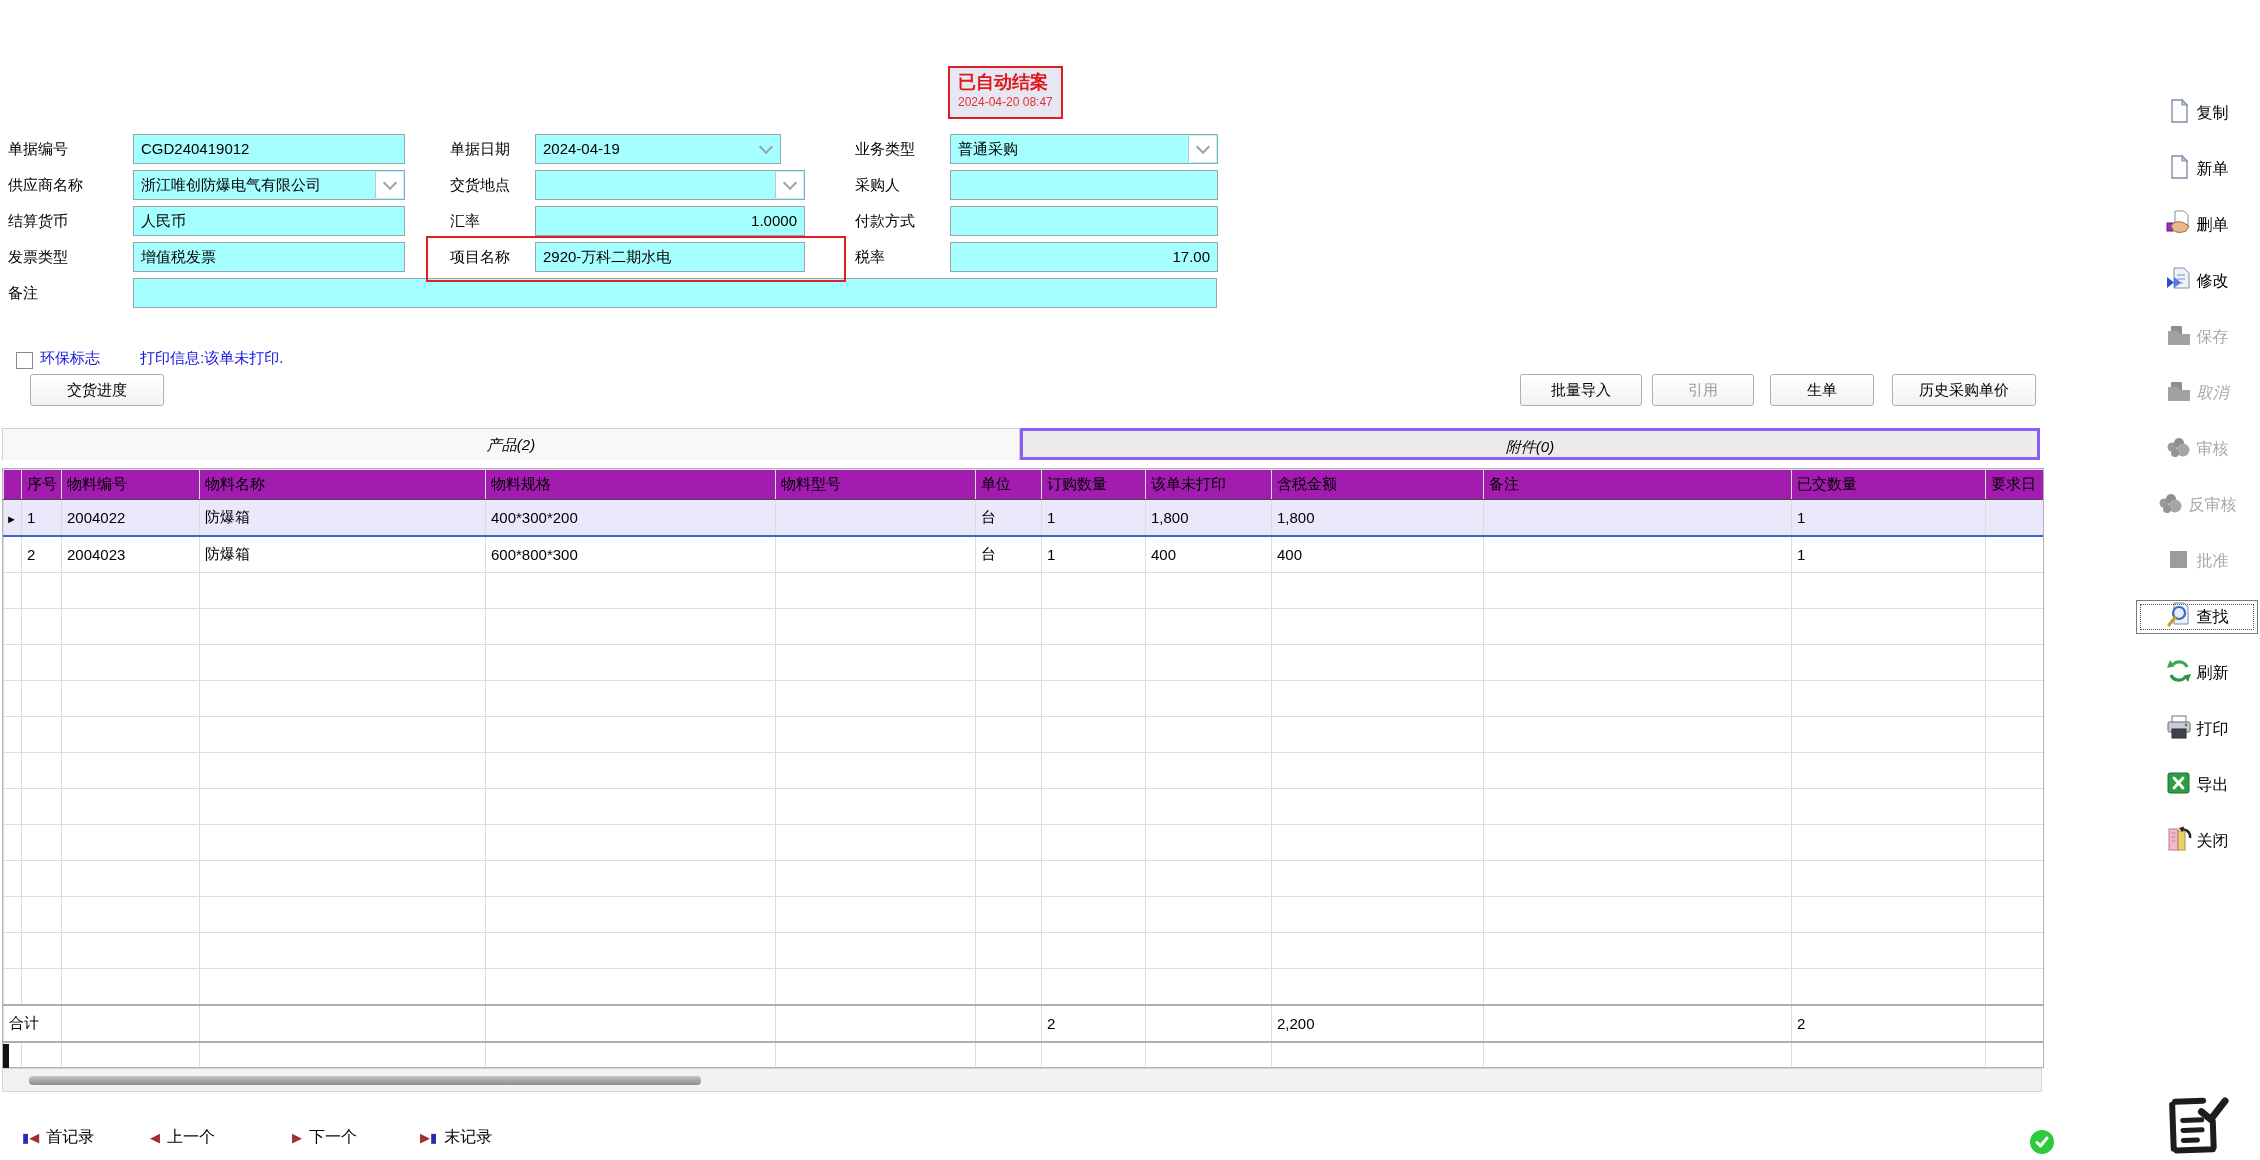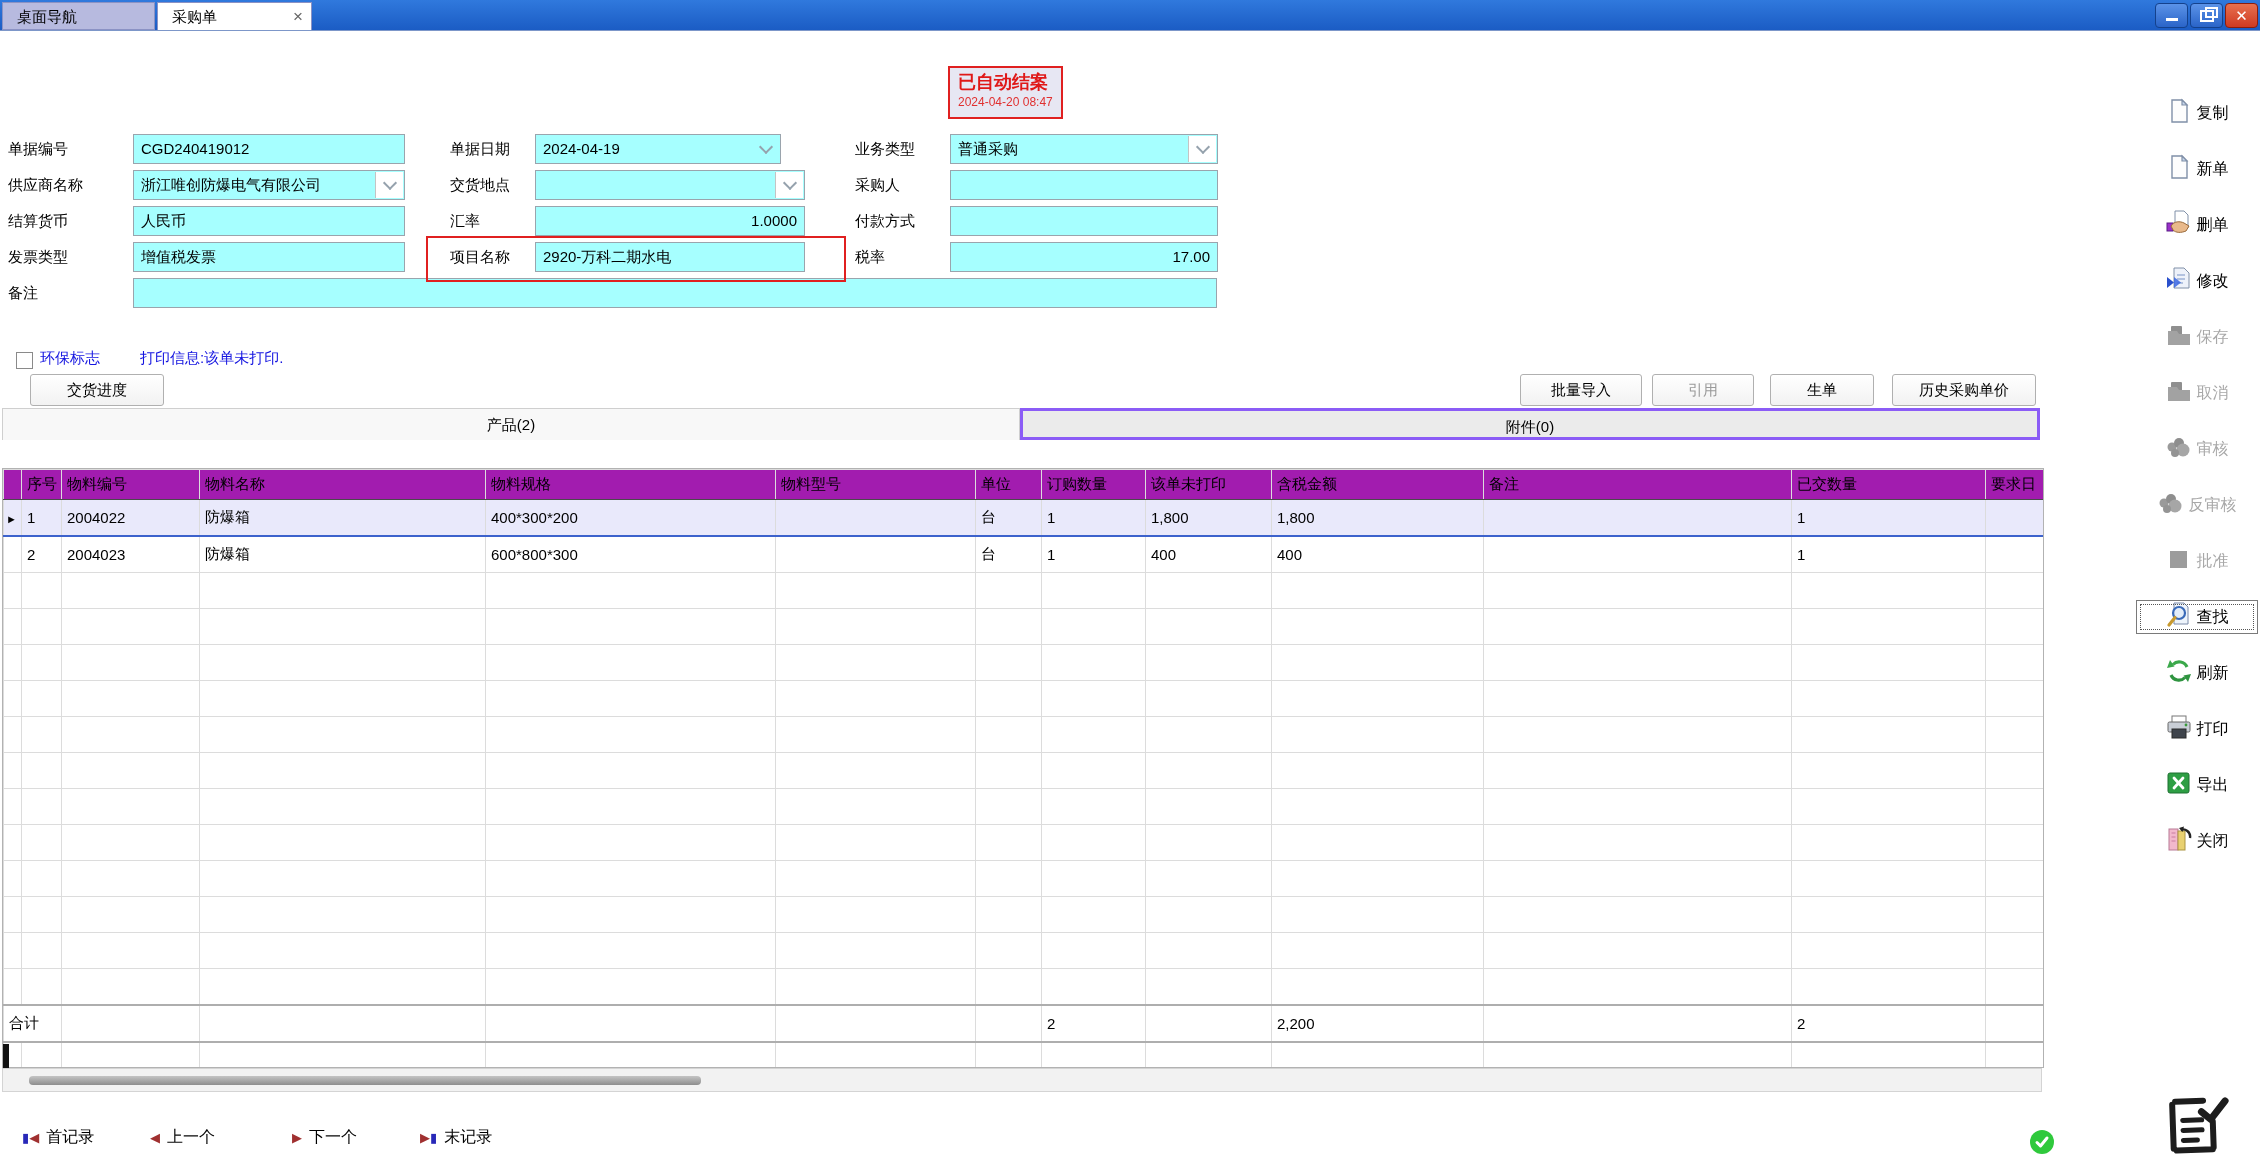--- a/index.html
+++ b/index.html
@@ -42,21 +42,21 @@
   
   #eco-checkbox{position:absolute;left:16px;top:352px;width:15px;height:15px;background:#fff;border:1px solid #8a8a8a;}
   .bluetext{position:absolute;top:345px;font-size:15px;color:#1414e0;height:26px;line-height:26px;}
 
   
   .btn{position:absolute;height:32px;line-height:30px;box-sizing:border-box;background:linear-gradient(#fff,#f2f2f2);
     border:1px solid #b0b0b0;border-radius:3px;font-size:15px;text-align:center;cursor:default;}
   .btn.disabled{color:#9a9a9a;}
 
   
-  .dtab{position:absolute;top:408px;height:32px;line-height:32px;text-align:center;font-size:15px;box-sizing:border-box;}
+  .dtab{position:absolute;top:428px;height:32px;line-height:32px;text-align:center;font-size:15px;box-sizing:border-box;font-style:italic;}
   #tab-products{left:2px;width:1018px;background:#f8f8f8;border:1px solid #cfcfcf;border-bottom:none;}
   #tab-attachments{left:1020px;width:1020px;background:#ebebeb;border:3px solid #8b5cf6;}
 
   
   #grid-wrap{position:absolute;left:2px;top:468px;width:2040px;height:598px;overflow:hidden;
     border:1px solid #b2b2b2;background:#fff;}
   table#grid{border-collapse:collapse;table-layout:fixed;width:2040px;}
   #grid th{border:1px solid #dcdcdc;border-bottom:1px solid #4a4a4a;height:29px;font-weight:normal;
     font-size:15px;text-align:left;padding:0 5px;white-space:nowrap;overflow:hidden;background:#a21caf;}
   #grid td{border:1px solid #dcdcdc;height:35px;font-size:15px;padding:0 5px;white-space:nowrap;overflow:hidden;}
@@ -85,36 +85,20 @@
 
   
   #green-badge{position:absolute;left:2028px;top:1128px;}
   #notepad{position:absolute;left:2156px;top:1088px;transform:rotate(-2deg);}
 </style>
 </head>
 <body>
 
 <div id="app">
 
-  <div id="titlebar">
-    <div class="ttab ttab-nav">桌面导航</div>
-    <div class="ttab ttab-doc">
-      <span>采购单</span>
-      <span class="ttab-close">×</span>
-    </div>
-    <div class="winbtn" id="btn-min">
-        <span class="minbar"></span>
-      </div>
-    <div class="winbtn" id="btn-restore">
-        <span class="restore-glyph"></span>
-      </div>
-    <div class="winbtn" id="btn-close">
-        <span>✕</span>
-      </div>
-  </div>
 
   <div id="stamp">
     <div class="l1">已自动结案</div>
     <div class="l2">2024-04-20 08:47</div>
   </div>
 
   <span class="flabel" style="left:8px;top:134px">单据编号</span>
   <span class="flabel" style="left:8px;top:170px">供应商名称</span>
   <span class="flabel" style="left:8px;top:206px">结算货币</span>
   <span class="flabel" style="left:8px;top:242px">发票类型</span>
@@ -492,21 +476,21 @@
           </svg></span>
         <span>修改</span>
       </div>
       <div class="titem disabled" style="top: 320px;">
         <span><svg width="26" height="26" viewBox="0 0 26 26">
             <rect x="5" y="4" width="11" height="9" rx="1" fill="#8f8f8f"></rect>
             <path d="M2 9h9l2 3h11v11H2z" fill="#a2a2a2"></path>
           </svg></span>
         <span>保存</span>
       </div>
-      <div class="titem disabled" style="top: 376px;">
+      <div class="titem disabled" style="top: 376px; font-style: italic;">
         <span><svg width="26" height="26" viewBox="0 0 26 26">
             <rect x="5" y="4" width="11" height="9" rx="1" fill="#8f8f8f"></rect>
             <path d="M2 9h9l2 3h11v11H2z" fill="#a2a2a2"></path>
           </svg></span>
         <span>取消</span>
       </div>
       <div class="titem disabled" style="top: 432px;">
         <span><svg width="26" height="26" viewBox="0 0 26 26">
             <circle cx="6" cy="13" r="4.5" fill="#9a9a9a"></circle>
             <circle cx="13" cy="9" r="5" fill="#8e8e8e"></circle>

